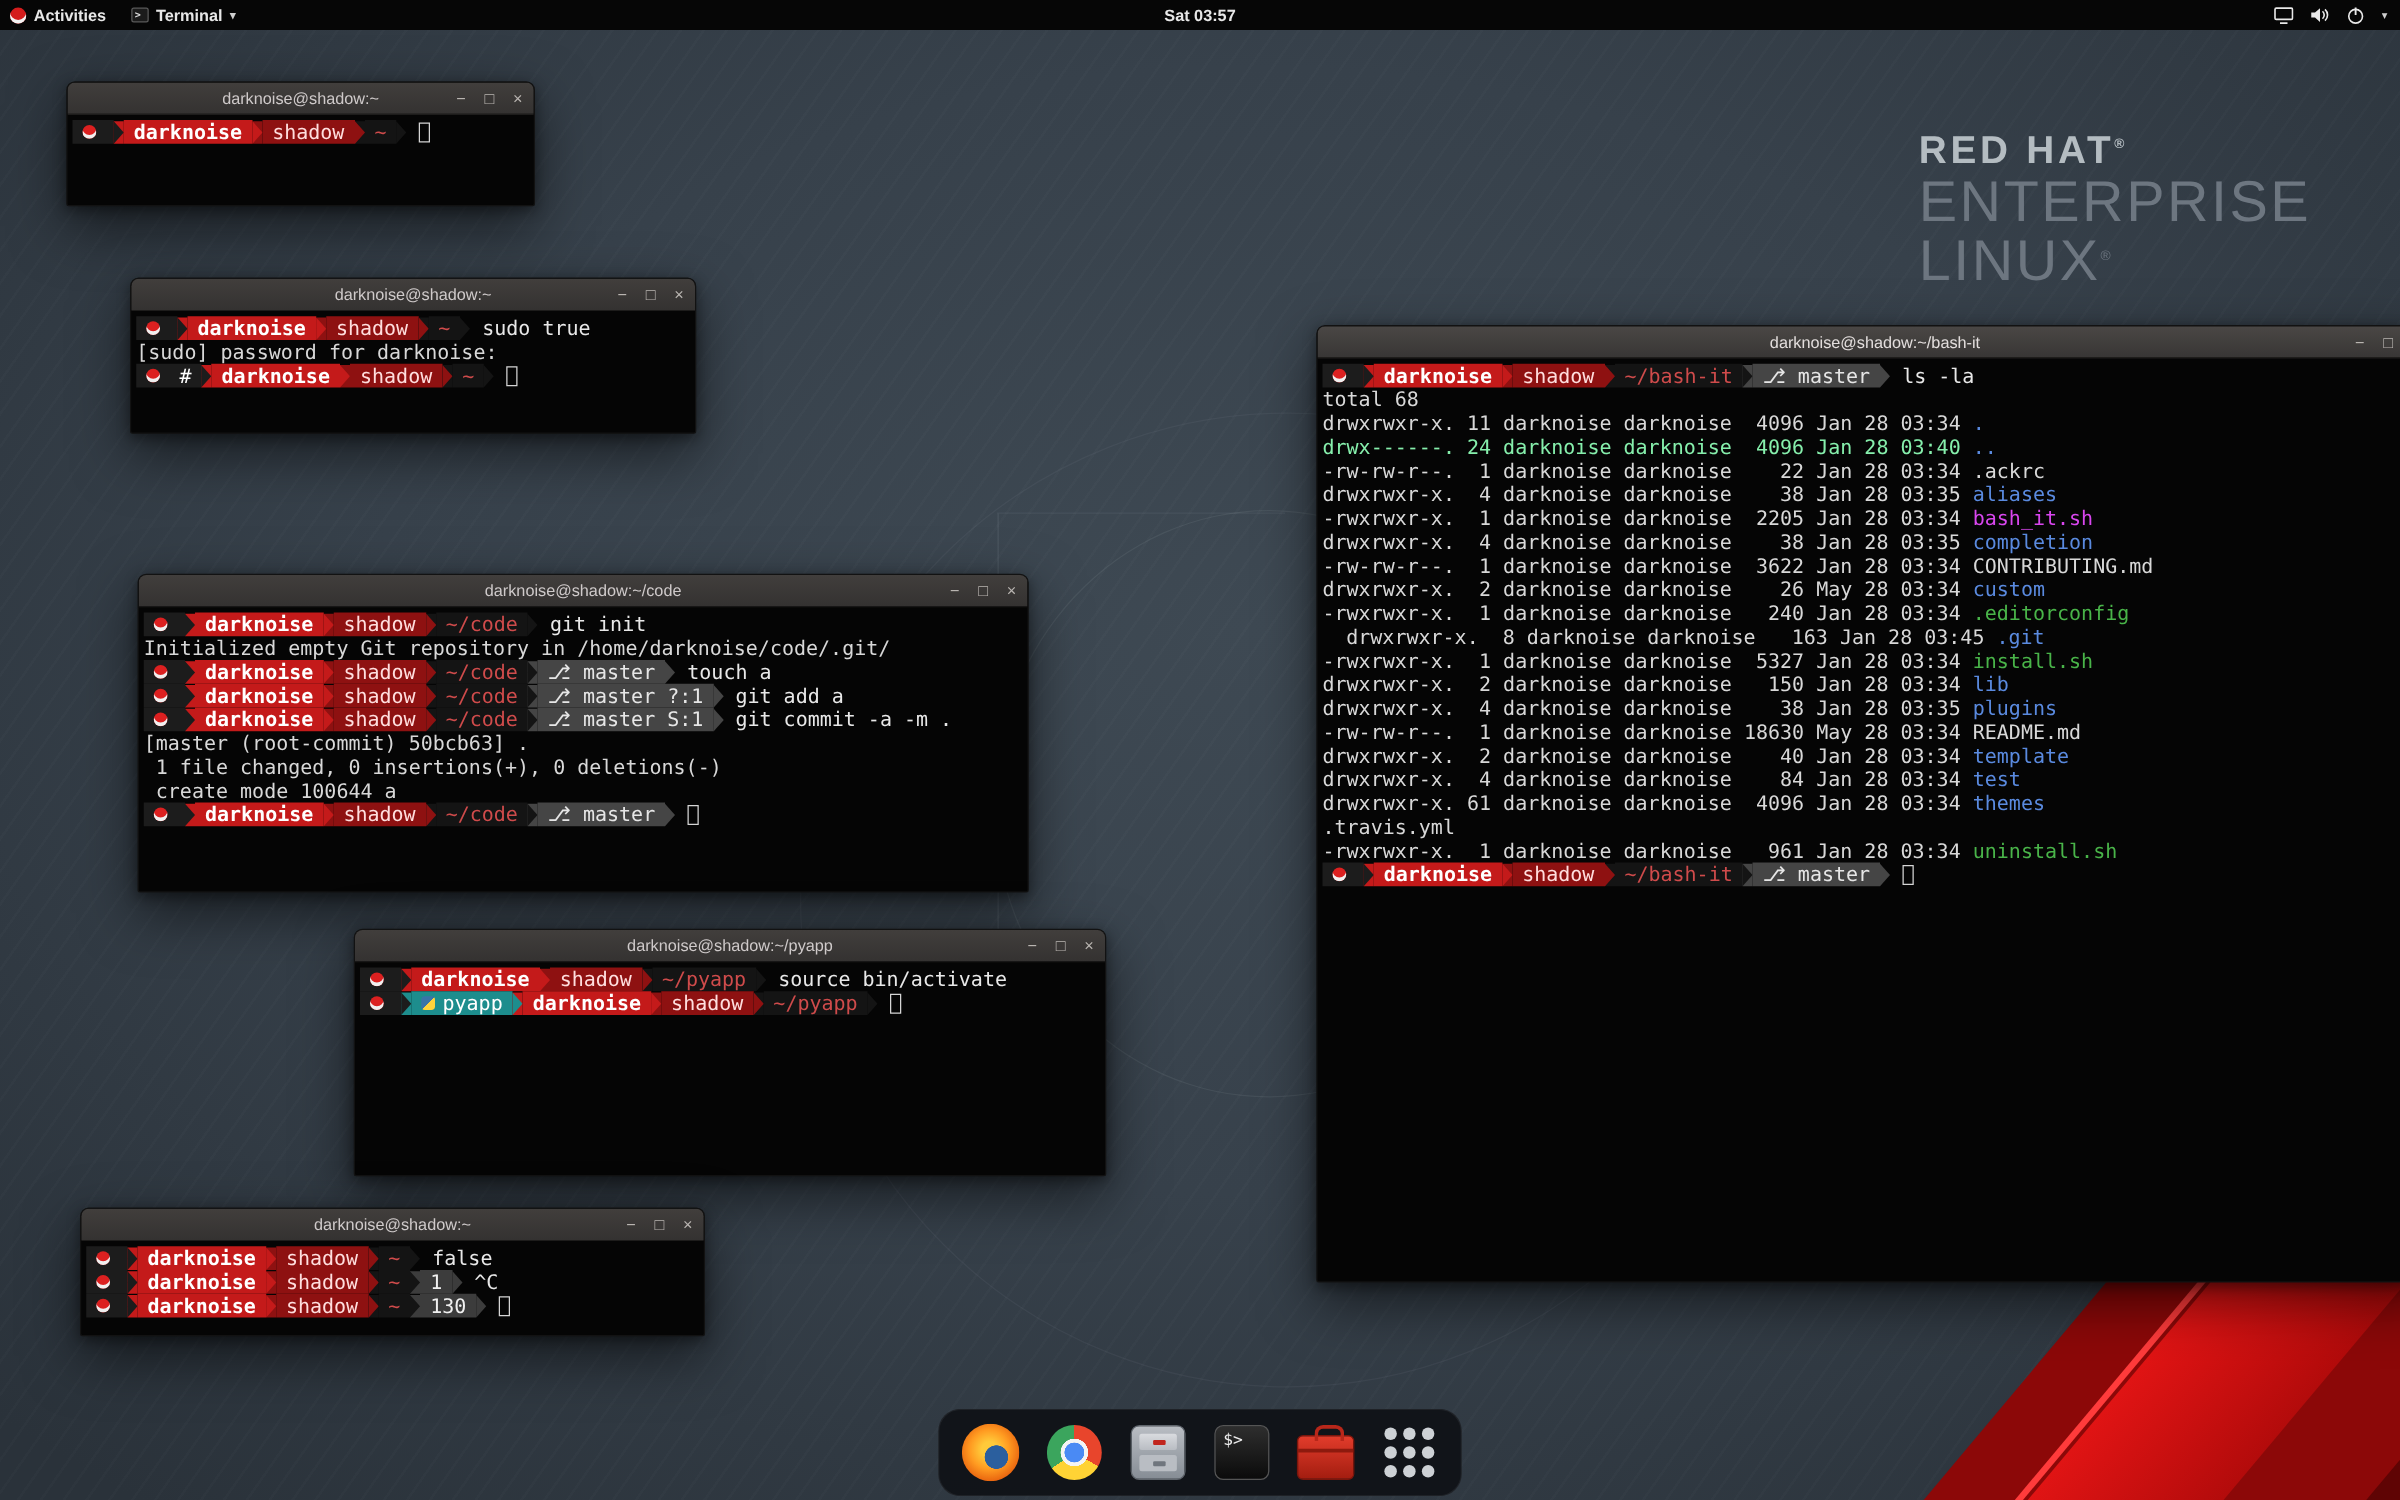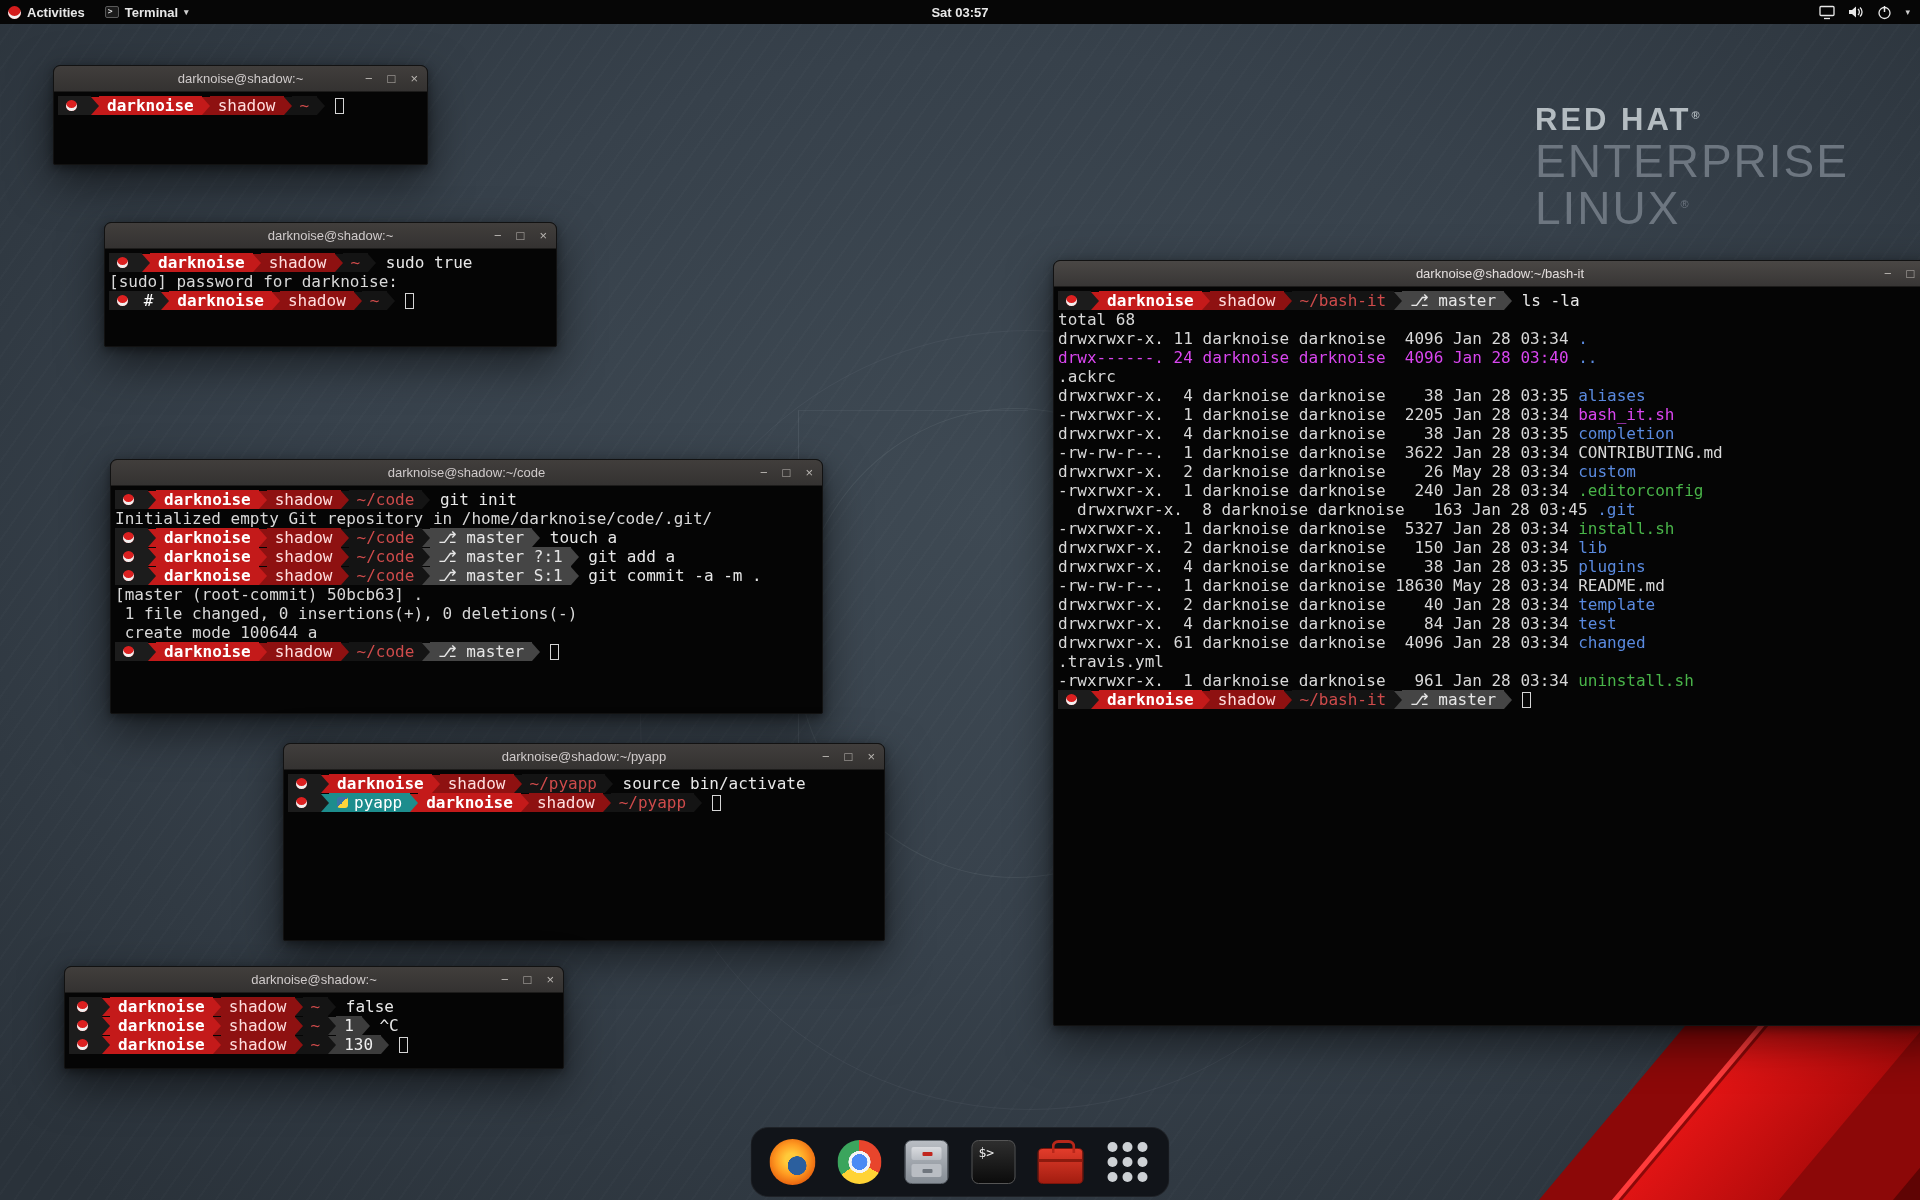--- a/index.html
+++ b/index.html
@@ -244,36 +244,36 @@
     <span class="tb-btns">
       <span class="tbtn">−</span>
       <span class="tbtn">□</span>
       <span class="tbtn">×</span>
     </span>
   </div>
   <div class="term-body">
       <div class="tline"><span class="pseg" style="background: rgb(28, 28, 28); color: rgb(255, 255, 255);"><span class="ic ic-redhat"></span></span><span class="parrow" style="border-left-color: rgb(28, 28, 28); border-top-color: rgb(196, 26, 26); border-bottom-color: rgb(196, 26, 26);"></span><span class="pseg" style="background: rgb(196, 26, 26); color: rgb(255, 255, 255); font-weight: bold;">darknoise</span><span class="parrow" style="border-left-color: rgb(196, 26, 26); border-top-color: rgb(142, 17, 17); border-bottom-color: rgb(142, 17, 17);"></span><span class="pseg" style="background: rgb(142, 17, 17); color: rgb(255, 222, 222);">shadow</span><span class="parrow" style="border-left-color: rgb(142, 17, 17); border-top-color: rgb(20, 20, 20); border-bottom-color: rgb(20, 20, 20);"></span><span class="pseg" style="background: rgb(20, 20, 20); color: rgb(207, 75, 75);">~/bash-it</span><span class="parrow" style="border-left-color: rgb(20, 20, 20); border-top-color: rgb(69, 69, 69); border-bottom-color: rgb(69, 69, 69);"></span><span class="pseg" style="background: rgb(69, 69, 69); color: rgb(230, 230, 230);">⎇ master</span><span class="parrow" style="border-left-color: rgb(69, 69, 69); border-top-color: transparent; border-bottom-color: transparent;"></span><span class="ttext" style="color: rgb(232, 232, 232);"> ls -la</span></div>
       <div class="tline"><span class="ttext">total 68</span></div>
       <div class="tline"><span class="ttext" style="color: rgb(216, 216, 216);">drwxrwxr-x. 11 darknoise darknoise  4096 Jan 28 03:34 </span><span class="ttext" style="color: rgb(90, 138, 223);">.</span></div>
-      <div class="tline"><span class="ttext" style="color: #d946ef;">drwx------. 24 darknoise darknoise  4096 Jan 28 03:40 </span><span class="ttext" style="color: rgb(90, 138, 223);">..</span></div>
-      <div class="tline"><span class="ttext" style="color: rgb(216, 216, 216);">.ackrc</span></div>
+      <div class="tline"><span class="ttext" style="color: #86efac;">drwx------. 24 darknoise darknoise  4096 Jan 28 03:40 </span><span class="ttext" style="color: rgb(90, 138, 223);">..</span></div>
+      <div class="tline"><span class="ttext" style="color: rgb(216, 216, 216);">-rw-rw-r--.  1 darknoise darknoise    22 Jan 28 03:34 </span><span class="ttext" style="color: rgb(216, 216, 216);">.ackrc</span></div>
       <div class="tline"><span class="ttext" style="color: rgb(216, 216, 216);">drwxrwxr-x.  4 darknoise darknoise    38 Jan 28 03:35 </span><span class="ttext" style="color: rgb(90, 138, 223);">aliases</span></div>
       <div class="tline"><span class="ttext" style="color: rgb(216, 216, 216);">-rwxrwxr-x.  1 darknoise darknoise  2205 Jan 28 03:34 </span><span class="ttext" style="color: #d946ef;">bash_it.sh</span></div>
       <div class="tline"><span class="ttext" style="color: rgb(216, 216, 216);">drwxrwxr-x.  4 darknoise darknoise    38 Jan 28 03:35 </span><span class="ttext" style="color: rgb(90, 138, 223);">completion</span></div>
       <div class="tline"><span class="ttext" style="color: rgb(216, 216, 216);">-rw-rw-r--.  1 darknoise darknoise  3622 Jan 28 03:34 </span><span class="ttext" style="color: rgb(216, 216, 216);">CONTRIBUTING.md</span></div>
       <div class="tline"><span class="ttext" style="color: rgb(216, 216, 216);">drwxrwxr-x.  2 darknoise darknoise    26 May 28 03:34 </span><span class="ttext" style="color: rgb(90, 138, 223);">custom</span></div>
       <div class="tline"><span class="ttext" style="color: rgb(216, 216, 216);">-rwxrwxr-x.  1 darknoise darknoise   240 Jan 28 03:34 </span><span class="ttext" style="color: rgb(73, 180, 73);">.editorconfig</span></div>
       <div class="tline"><span class="ttext" style="color: rgb(216, 216, 216); margin-left: 19px;">drwxrwxr-x.  8 darknoise darknoise   163 Jan 28 03:45 </span><span class="ttext" style="color: rgb(90, 138, 223);">.git</span></div>
       <div class="tline"><span class="ttext" style="color: rgb(216, 216, 216);">-rwxrwxr-x.  1 darknoise darknoise  5327 Jan 28 03:34 </span><span class="ttext" style="color: rgb(73, 180, 73);">install.sh</span></div>
       <div class="tline"><span class="ttext" style="color: rgb(216, 216, 216);">drwxrwxr-x.  2 darknoise darknoise   150 Jan 28 03:34 </span><span class="ttext" style="color: rgb(90, 138, 223);">lib</span></div>
       <div class="tline"><span class="ttext" style="color: rgb(216, 216, 216);">drwxrwxr-x.  4 darknoise darknoise    38 Jan 28 03:35 </span><span class="ttext" style="color: rgb(90, 138, 223);">plugins</span></div>
       <div class="tline"><span class="ttext" style="color: rgb(216, 216, 216);">-rw-rw-r--.  1 darknoise darknoise 18630 May 28 03:34 </span><span class="ttext" style="color: rgb(216, 216, 216);">README.md</span></div>
       <div class="tline"><span class="ttext" style="color: rgb(216, 216, 216);">drwxrwxr-x.  2 darknoise darknoise    40 Jan 28 03:34 </span><span class="ttext" style="color: rgb(90, 138, 223);">template</span></div>
       <div class="tline"><span class="ttext" style="color: rgb(216, 216, 216);">drwxrwxr-x.  4 darknoise darknoise    84 Jan 28 03:34 </span><span class="ttext" style="color: rgb(90, 138, 223);">test</span></div>
-      <div class="tline"><span class="ttext" style="color: rgb(216, 216, 216);">drwxrwxr-x. 61 darknoise darknoise  4096 Jan 28 03:34 </span><span class="ttext" style="color: rgb(90, 138, 223);">changed</span></div>
+      <div class="tline"><span class="ttext" style="color: rgb(216, 216, 216);">drwxrwxr-x. 61 darknoise darknoise  4096 Jan 28 03:34 </span><span class="ttext" style="color: rgb(90, 138, 223);">themes</span></div>
       <div class="tline"><span class="ttext" style="color: rgb(216, 216, 216);">.travis.yml</span></div>
       <div class="tline"><span class="ttext" style="color: rgb(216, 216, 216);">-rwxrwxr-x.  1 darknoise darknoise   961 Jan 28 03:34 </span><span class="ttext" style="color: rgb(73, 180, 73);">uninstall.sh</span></div>
       <div class="tline"><span class="pseg" style="background: rgb(28, 28, 28); color: rgb(255, 255, 255);"><span class="ic ic-redhat"></span></span><span class="parrow" style="border-left-color: rgb(28, 28, 28); border-top-color: rgb(196, 26, 26); border-bottom-color: rgb(196, 26, 26);"></span><span class="pseg" style="background: rgb(196, 26, 26); color: rgb(255, 255, 255); font-weight: bold;">darknoise</span><span class="parrow" style="border-left-color: rgb(196, 26, 26); border-top-color: rgb(142, 17, 17); border-bottom-color: rgb(142, 17, 17);"></span><span class="pseg" style="background: rgb(142, 17, 17); color: rgb(255, 222, 222);">shadow</span><span class="parrow" style="border-left-color: rgb(142, 17, 17); border-top-color: rgb(20, 20, 20); border-bottom-color: rgb(20, 20, 20);"></span><span class="pseg" style="background: rgb(20, 20, 20); color: rgb(207, 75, 75);">~/bash-it</span><span class="parrow" style="border-left-color: rgb(20, 20, 20); border-top-color: rgb(69, 69, 69); border-bottom-color: rgb(69, 69, 69);"></span><span class="pseg" style="background: rgb(69, 69, 69); color: rgb(230, 230, 230);">⎇ master</span><span class="parrow" style="border-left-color: rgb(69, 69, 69); border-top-color: transparent; border-bottom-color: transparent;"></span><span class="cursor"></span></div>
     </div>
 </div>
 
 <div class="dock">
   <div class="dock-item">
     <div class="icon-firefox"></div>
   </div>

